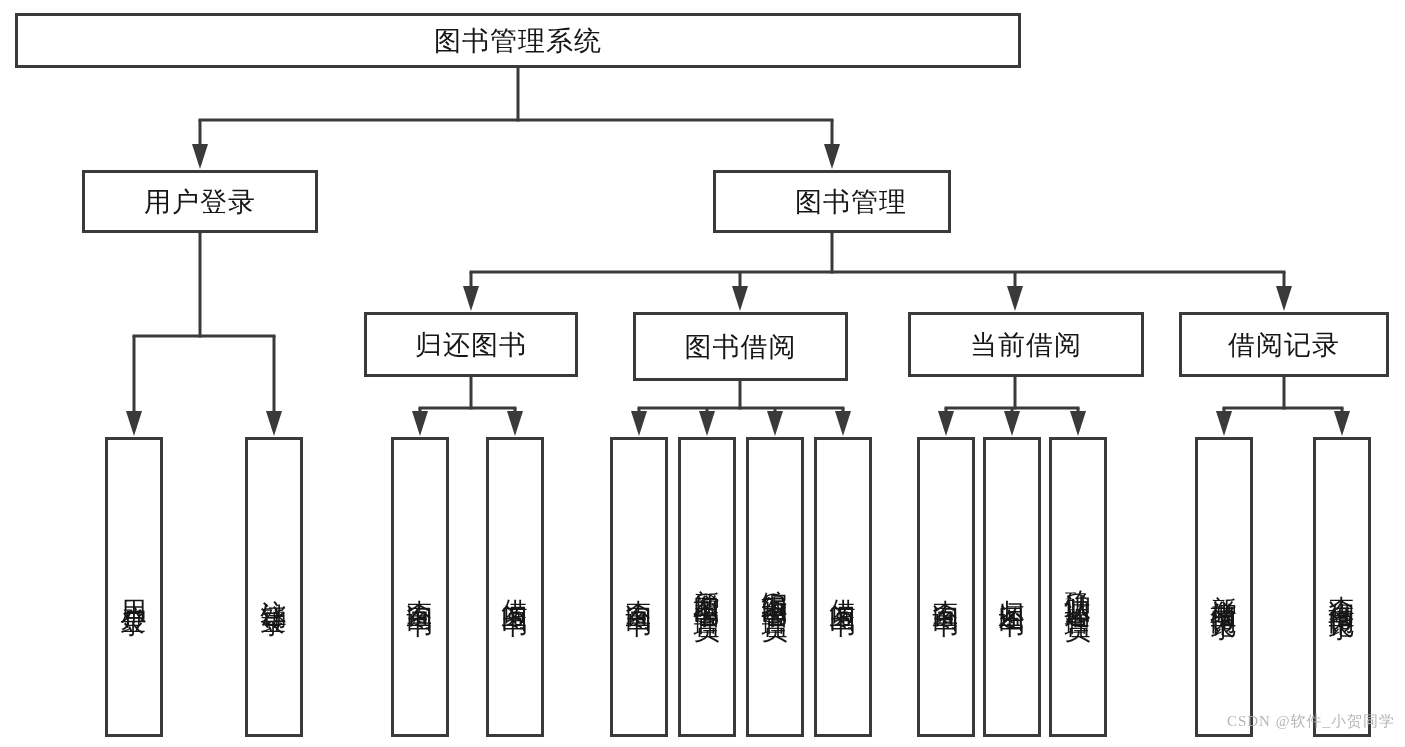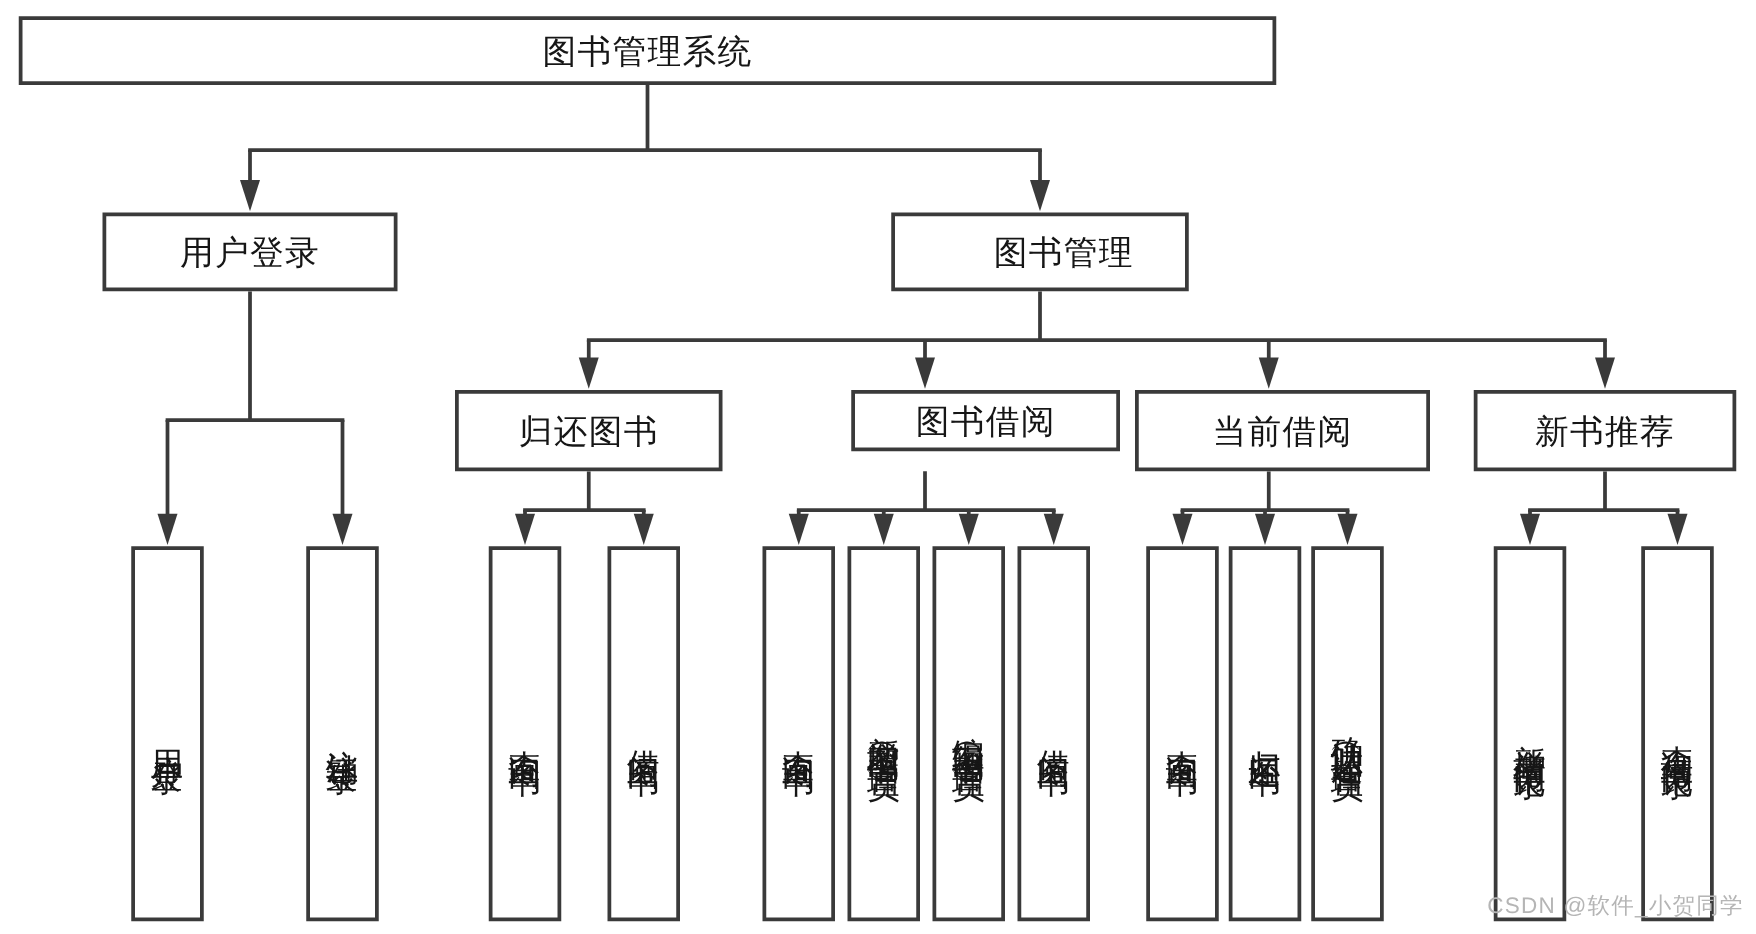--- a/index.html
+++ b/index.html
@@ -49,25 +49,26 @@
     text-orientation: mixed;
     font-size: 26px;
     letter-spacing: 4px;
     line-height: 1;
     color: #161616;
   }
   .watermark {
     position: absolute;
     right: 10px;
     top: 712px;
-    font-size: 18px;
+    font-size: 15px;
     color: #b5b5b5;
     letter-spacing: 1px;
     z-index: 3;
     white-space: nowrap;
+    font-family: Liberation Serif, serif;
   }
 </style>
 </head>
 <body>
 
 <div id="canvas">
 
   <svg id="wires" viewBox="0 0 1405 747" xmlns="http://www.w3.org/2000/svg" stroke="#3a3a3a" stroke-width="3" fill="#3a3a3a">
     <g>
       <line x1="518" y1="68" x2="518" y2="121.5"></line>
@@ -136,23 +137,23 @@
       <polygon points="1334,411 1350,411 1342,436" stroke="none"></polygon>
     </g>
   </svg>
 
   <div class="node" style="left:15px; top:13px; width:1006px; height:55px;">图书管理系统</div>
 
   <div class="node" style="left:82px; top:170px; width:236px; height:63px;">用户登录</div>
   <div class="node" style="left:713px; top:170px; width:238px; height:63px;padding-left:38px;">图书管理</div>
 
   <div class="node" style="left:364px; top:312px; width:214px; height:65px;">归还图书</div>
-  <div class="node" style="left:633px; top:312px; width:215px; height:49px;margin-left:48px;">图书借阅</div>
+  <div class="node" style="left:633px; top:312px; width:215px; height:69px;">图书借阅</div>
   <div class="node" style="left:908px; top:312px; width:236px; height:65px;">当前借阅</div>
-  <div class="node" style="left:1179px; top:312px; width:210px; height:65px;">新书推荐</div>
+  <div class="node" style="left:1179px; top:312px; width:210px; height:65px;">借阅记录</div>
 
   <div class="leaf" style="left:105px;">
     <span>用户登录</span>
   </div>
   <div class="leaf" style="left:245px;">
     <span>注销登录</span>
   </div>
 
   <div class="leaf" style="left:391px;">
     <span>查询图书</span>

